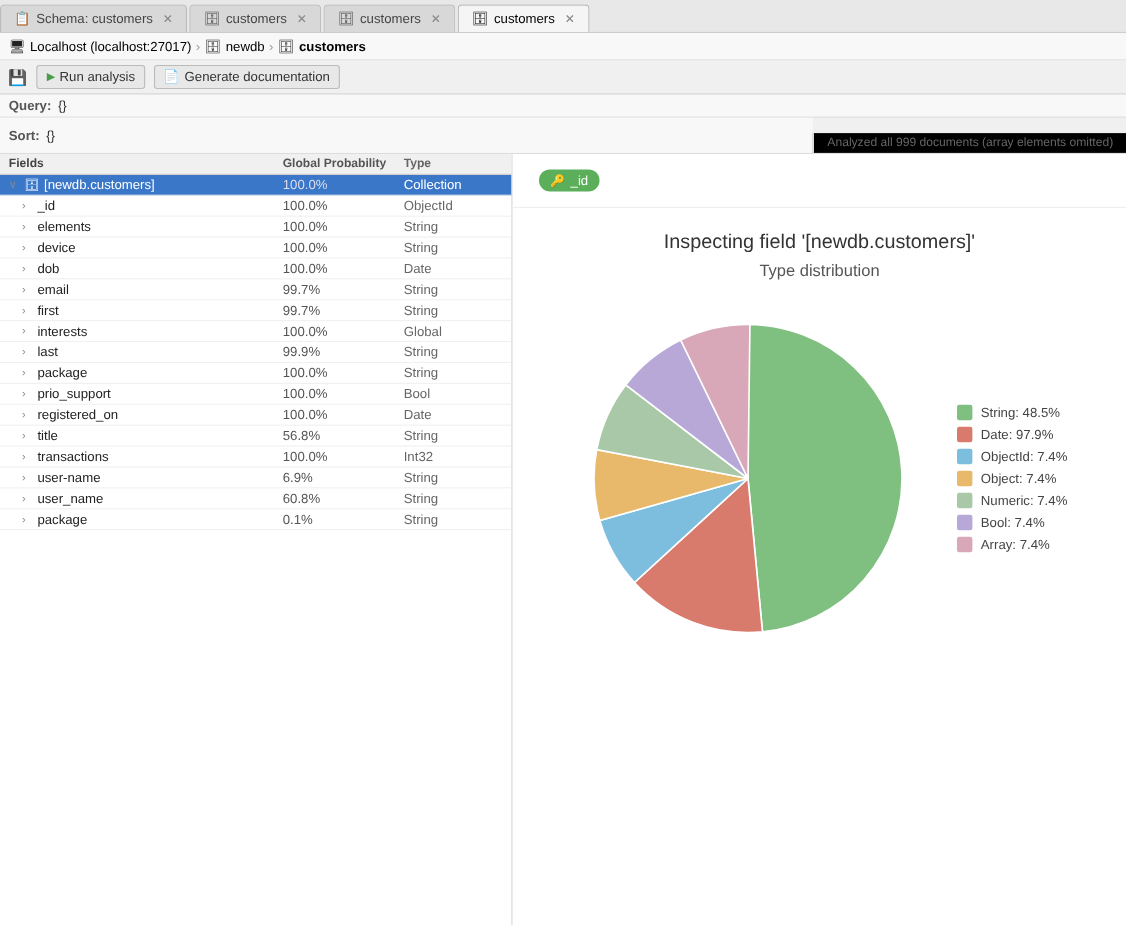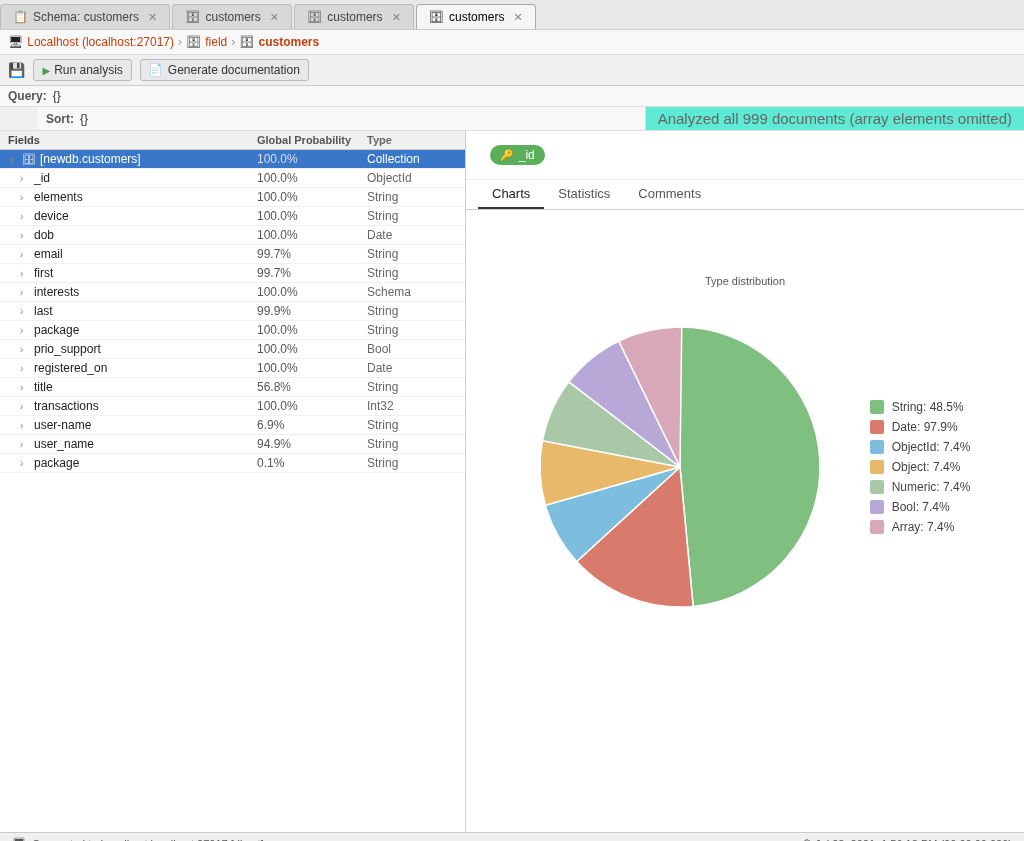--- a/index.html
+++ b/index.html
@@ -83,44 +83,44 @@
       display: flex;
       border-bottom: 1px solid #ddd;
     }
     .query-left {
       display: flex;
       align-items: center;
       padding: 3px 8px;
       background: #f8f8f8;
       gap: 6px;
       flex: 1;
-      margin-left: 38px;
     }
     .query-right {
       display: flex;
       align-items: center;
       padding: 3px 12px;
-      background: #5eead4;
+      background: #000000;
       color: #666;
-      font-size: 15px;
+      font-size: 11px;
       border-left: 1px solid #ddd;
+      margin-top: 14px;
     }
 
     
     .breadcrumb {
       display: flex;
       align-items: center;
       padding: 5px 8px;
       background: #f8f8f8;
       border-bottom: 1px solid #ddd;
       gap: 4px;
       font-size: 12px;
     }
     .breadcrumb-sep { color: #999; }
-    .breadcrumb-item { color: #c2410c; display: flex; align-items: center; gap: 3px; }
+    .breadcrumb-item { color: #000000; display: flex; align-items: center; gap: 3px; }
     .breadcrumb-item.bold { font-weight: bold; }
 
     
     .main {
       display: flex;
       height: calc(841px - 140px);
     }
 
     
     .left-panel {
@@ -205,24 +205,23 @@
       align-items: center;
       padding: 20px;
     }
     .chart-title {
       font-size: 18px;
       font-weight: 400;
       color: #333;
       margin-bottom: 8px;
     }
     .chart-subtitle {
-      font-size: 11px;
+      font-size: 15px;
       color: #555;
       margin-bottom: 20px;
-      margin-top: 45px;
     }
     .chart-container {
       display: flex;
       align-items: center;
       gap: 30px;
     }
 
     
     .pie-svg { width: 320px; height: 320px; }
 
@@ -267,21 +266,21 @@
     <span>customers</span>
     <span class="tab-close">✕</span>
   </div>
 </div>
 
 <div class="breadcrumb">
   <span>🖥</span>
   <span class="breadcrumb-item">Localhost (localhost:27017)</span>
   <span class="breadcrumb-sep">›</span>
   <span>🗄</span>
-  <span class="breadcrumb-item">field</span>
+  <span class="breadcrumb-item">newdb</span>
   <span class="breadcrumb-sep">›</span>
   <span>🗄</span>
   <span class="breadcrumb-item bold">customers</span>
 </div>
 
 <div class="toolbar">
   <span style="font-size:14px;">💾</span>
   <button class="toolbar-btn">
     <span class="run-icon">▶</span>
     <span>Run analysis</span>
@@ -376,21 +375,21 @@
     <span class="col-prob">99.7%</span>
     <span class="col-type">String</span>
   </div>
         <div class="field-row">
     <div class="col-name" style="padding-left:12px;">
       <span class="expand-icon">›</span>
 
       <span>interests</span>
     </div>
     <span class="col-prob">100.0%</span>
-    <span class="col-type">Schema</span>
+    <span class="col-type">Global</span>
   </div>
         <div class="field-row">
     <div class="col-name" style="padding-left:12px;">
       <span class="expand-icon">›</span>
 
       <span>last</span>
     </div>
     <span class="col-prob">99.9%</span>
     <span class="col-type">String</span>
   </div>
@@ -447,21 +446,21 @@
     </div>
     <span class="col-prob">6.9%</span>
     <span class="col-type">String</span>
   </div>
         <div class="field-row">
     <div class="col-name" style="padding-left:12px;">
       <span class="expand-icon">›</span>
 
       <span>user_name</span>
     </div>
-    <span class="col-prob">94.9%</span>
+    <span class="col-prob">60.8%</span>
     <span class="col-type">String</span>
   </div>
         <div class="field-row">
     <div class="col-name" style="padding-left:12px;">
       <span class="expand-icon">›</span>
 
       <span>package</span>
     </div>
     <span class="col-prob">0.1%</span>
     <span class="col-type">String</span>
@@ -470,27 +469,23 @@
   </div>
 
   <div class="right-panel">
     <div style="display:flex; align-items:center; padding: 6px 12px; border-bottom:1px solid #eee;">
       <span class="field-tag">
         <span style="font-size:11px;">🔑</span>
         <span>_id</span>
       </span>
     </div>
 
-    <div class="inner-tabs">
-      <div class="inner-tab active">Charts</div>
-      <div class="inner-tab">Statistics</div>
-      <div class="inner-tab">Comments</div>
-    </div>
 
     <div class="chart-area">
+      <div class="chart-title">Inspecting field '[newdb.customers]'</div>
       <div class="chart-subtitle">Type distribution</div>
       <div class="chart-container">
         <svg class="pie-svg" viewBox="0 0 320 320" id="pie-chart">
         <path d="M 160 160 L 160 20 A 140 140 0 0 1 173.175163864592 299.3786750444312 Z" fill="#7fbf7f" stroke="#fff" stroke-width="1.5"></path>
             <path d="M 160 160 L 173.175163864592 299.3786750444312 A 140 140 0 0 1 56.74816356985566 254.54659313694344 Z" fill="#d97b6c" stroke="#fff" stroke-width="1.5"></path>
             <path d="M 160 160 L 56.74816356985566 254.54659313694344 A 140 140 0 0 1 25.316125977947962 198.2132709724255 Z" fill="#7dbdde" stroke="#fff" stroke-width="1.5"></path>
             <path d="M 160 160 L 25.31612597794799 198.21327097242562 A 140 140 0 0 1 22.479784897983592 133.7666159579986 Z" fill="#e8b96a" stroke="#fff" stroke-width="1.5"></path>
             <path d="M 160 160 L 22.479784897983592 133.7666159579986 A 140 140 0 0 1 48.84134418930306 74.88975832275523 Z" fill="#a8c8a8" stroke="#fff" stroke-width="1.5"></path>
             <path d="M 160 160 L 48.84134418930306 74.88975832275523 A 140 140 0 0 1 98.80379266886945 34.083264780708035 Z" fill="#b8a8d8" stroke="#fff" stroke-width="1.5"></path>
             <path d="M 160 160 L 98.80379266886933 34.08326478070808 A 140 140 0 0 1 161.75924558366935 20.011053811465757 Z" fill="#d8a8b8" stroke="#fff" stroke-width="1.5"></path>

